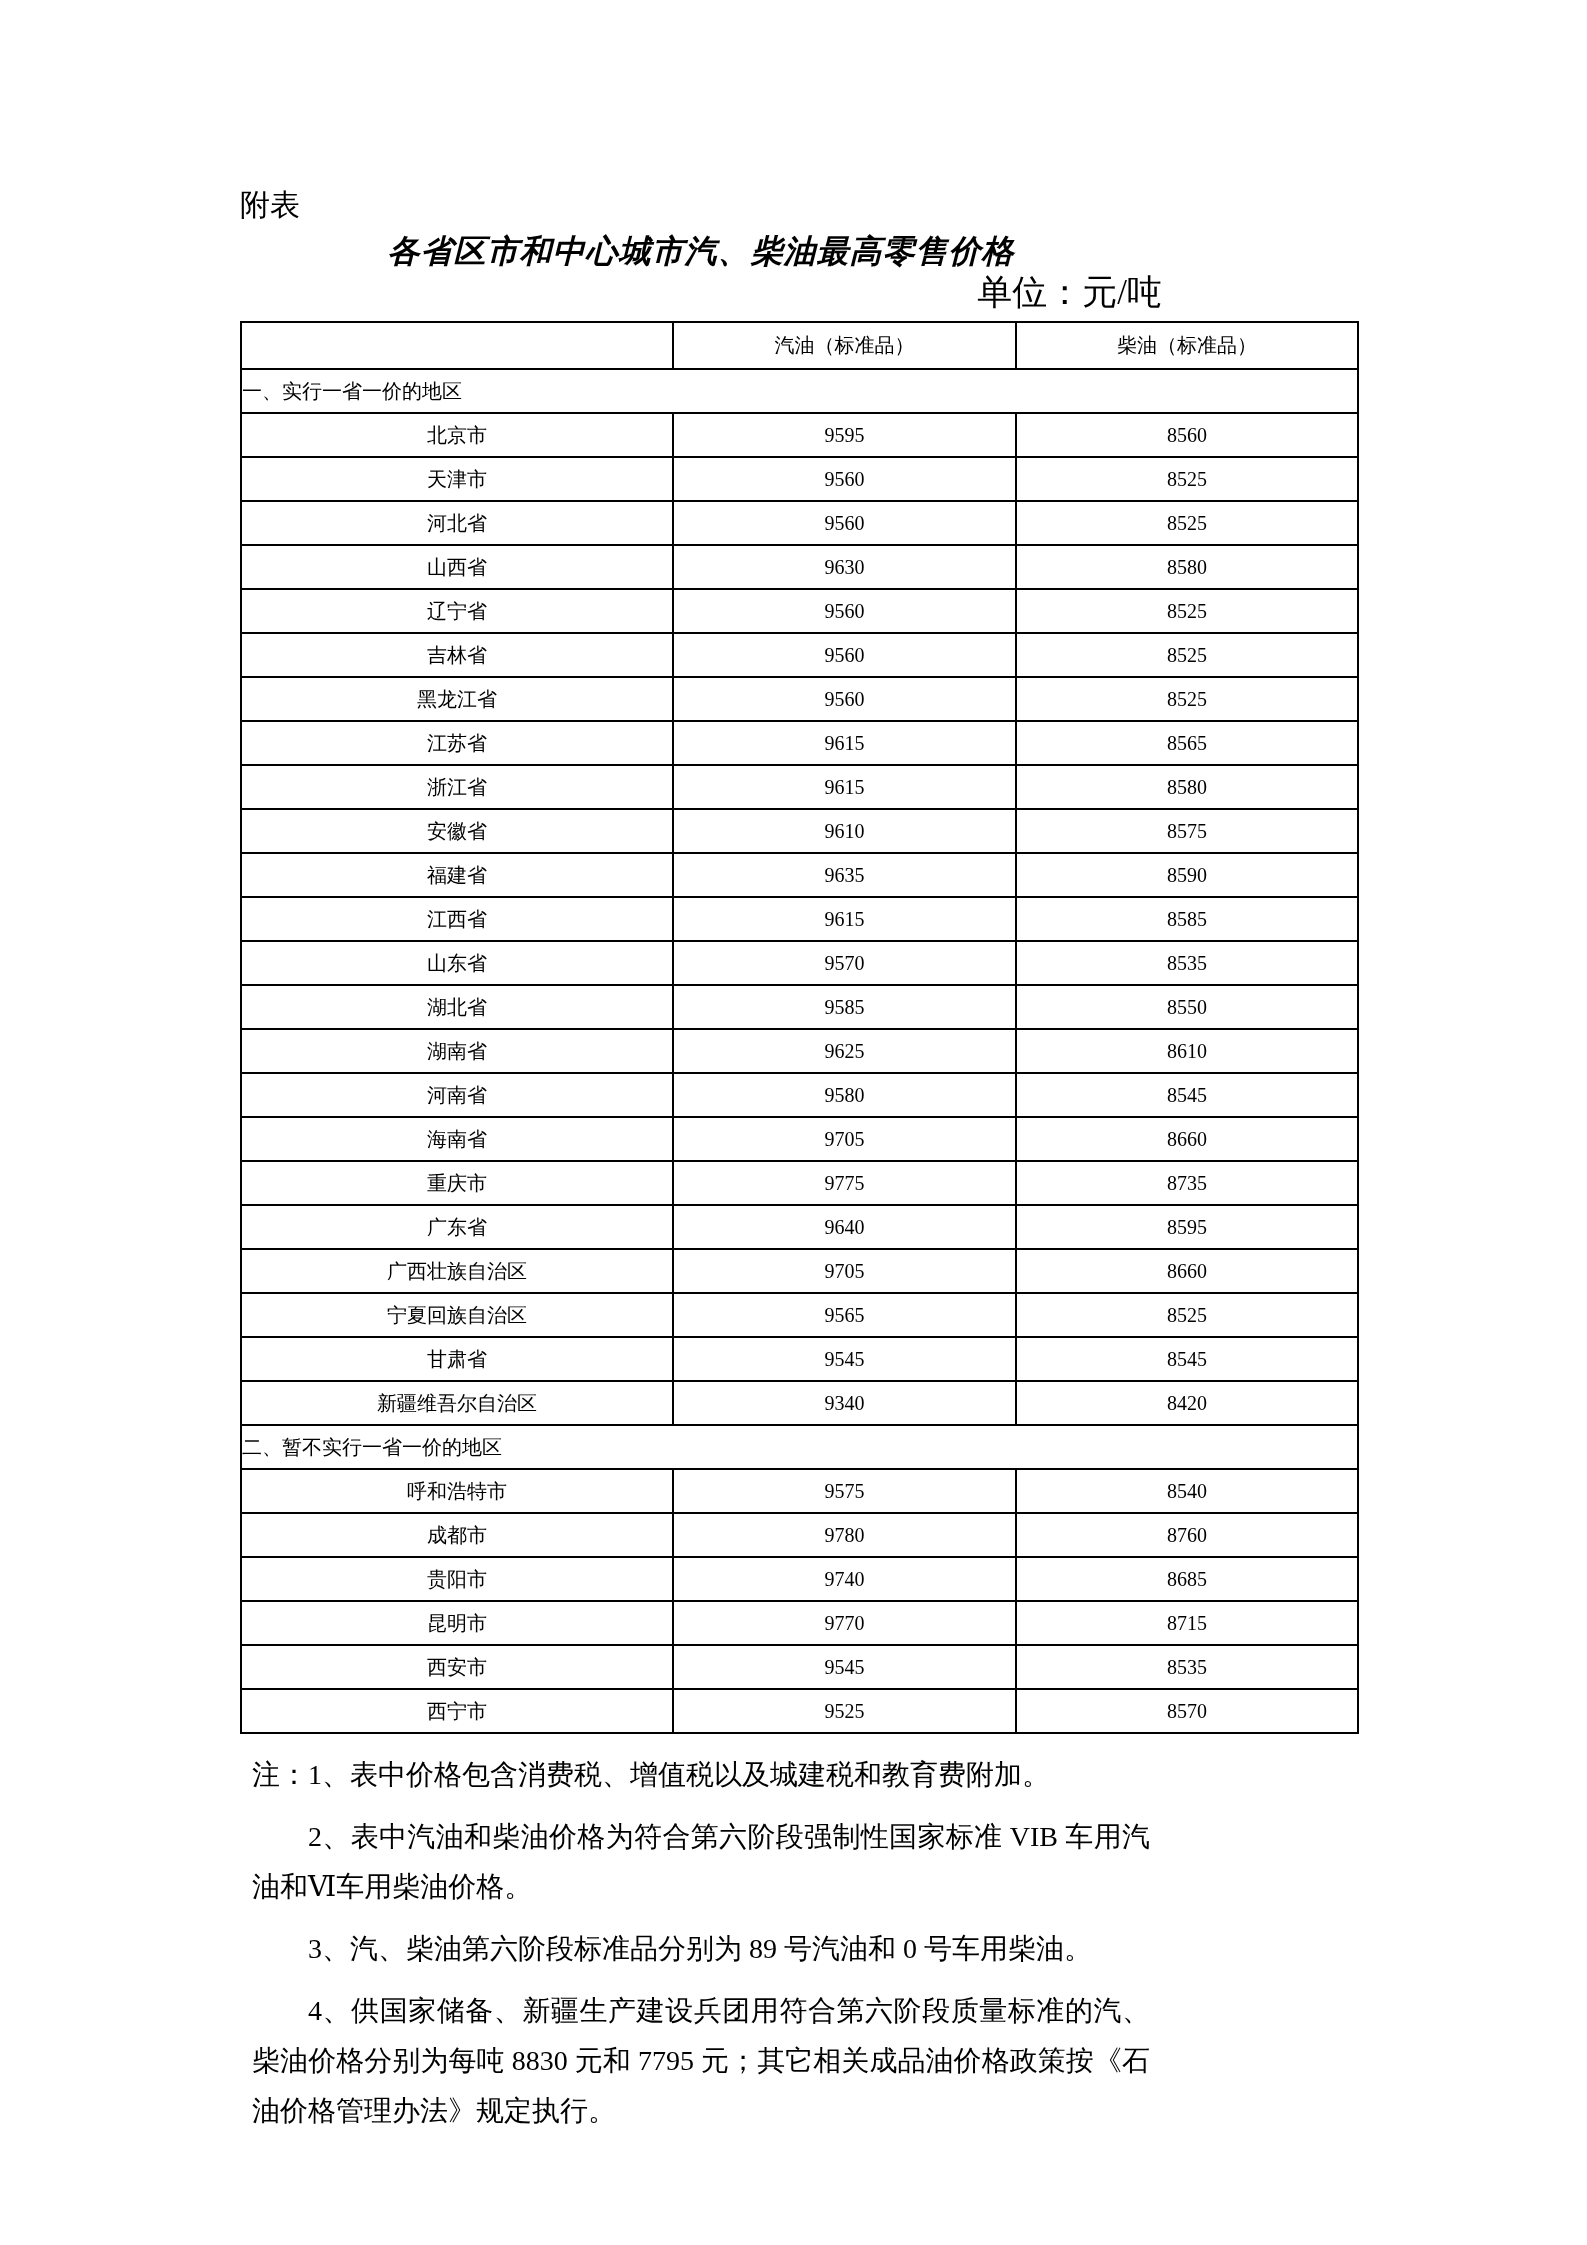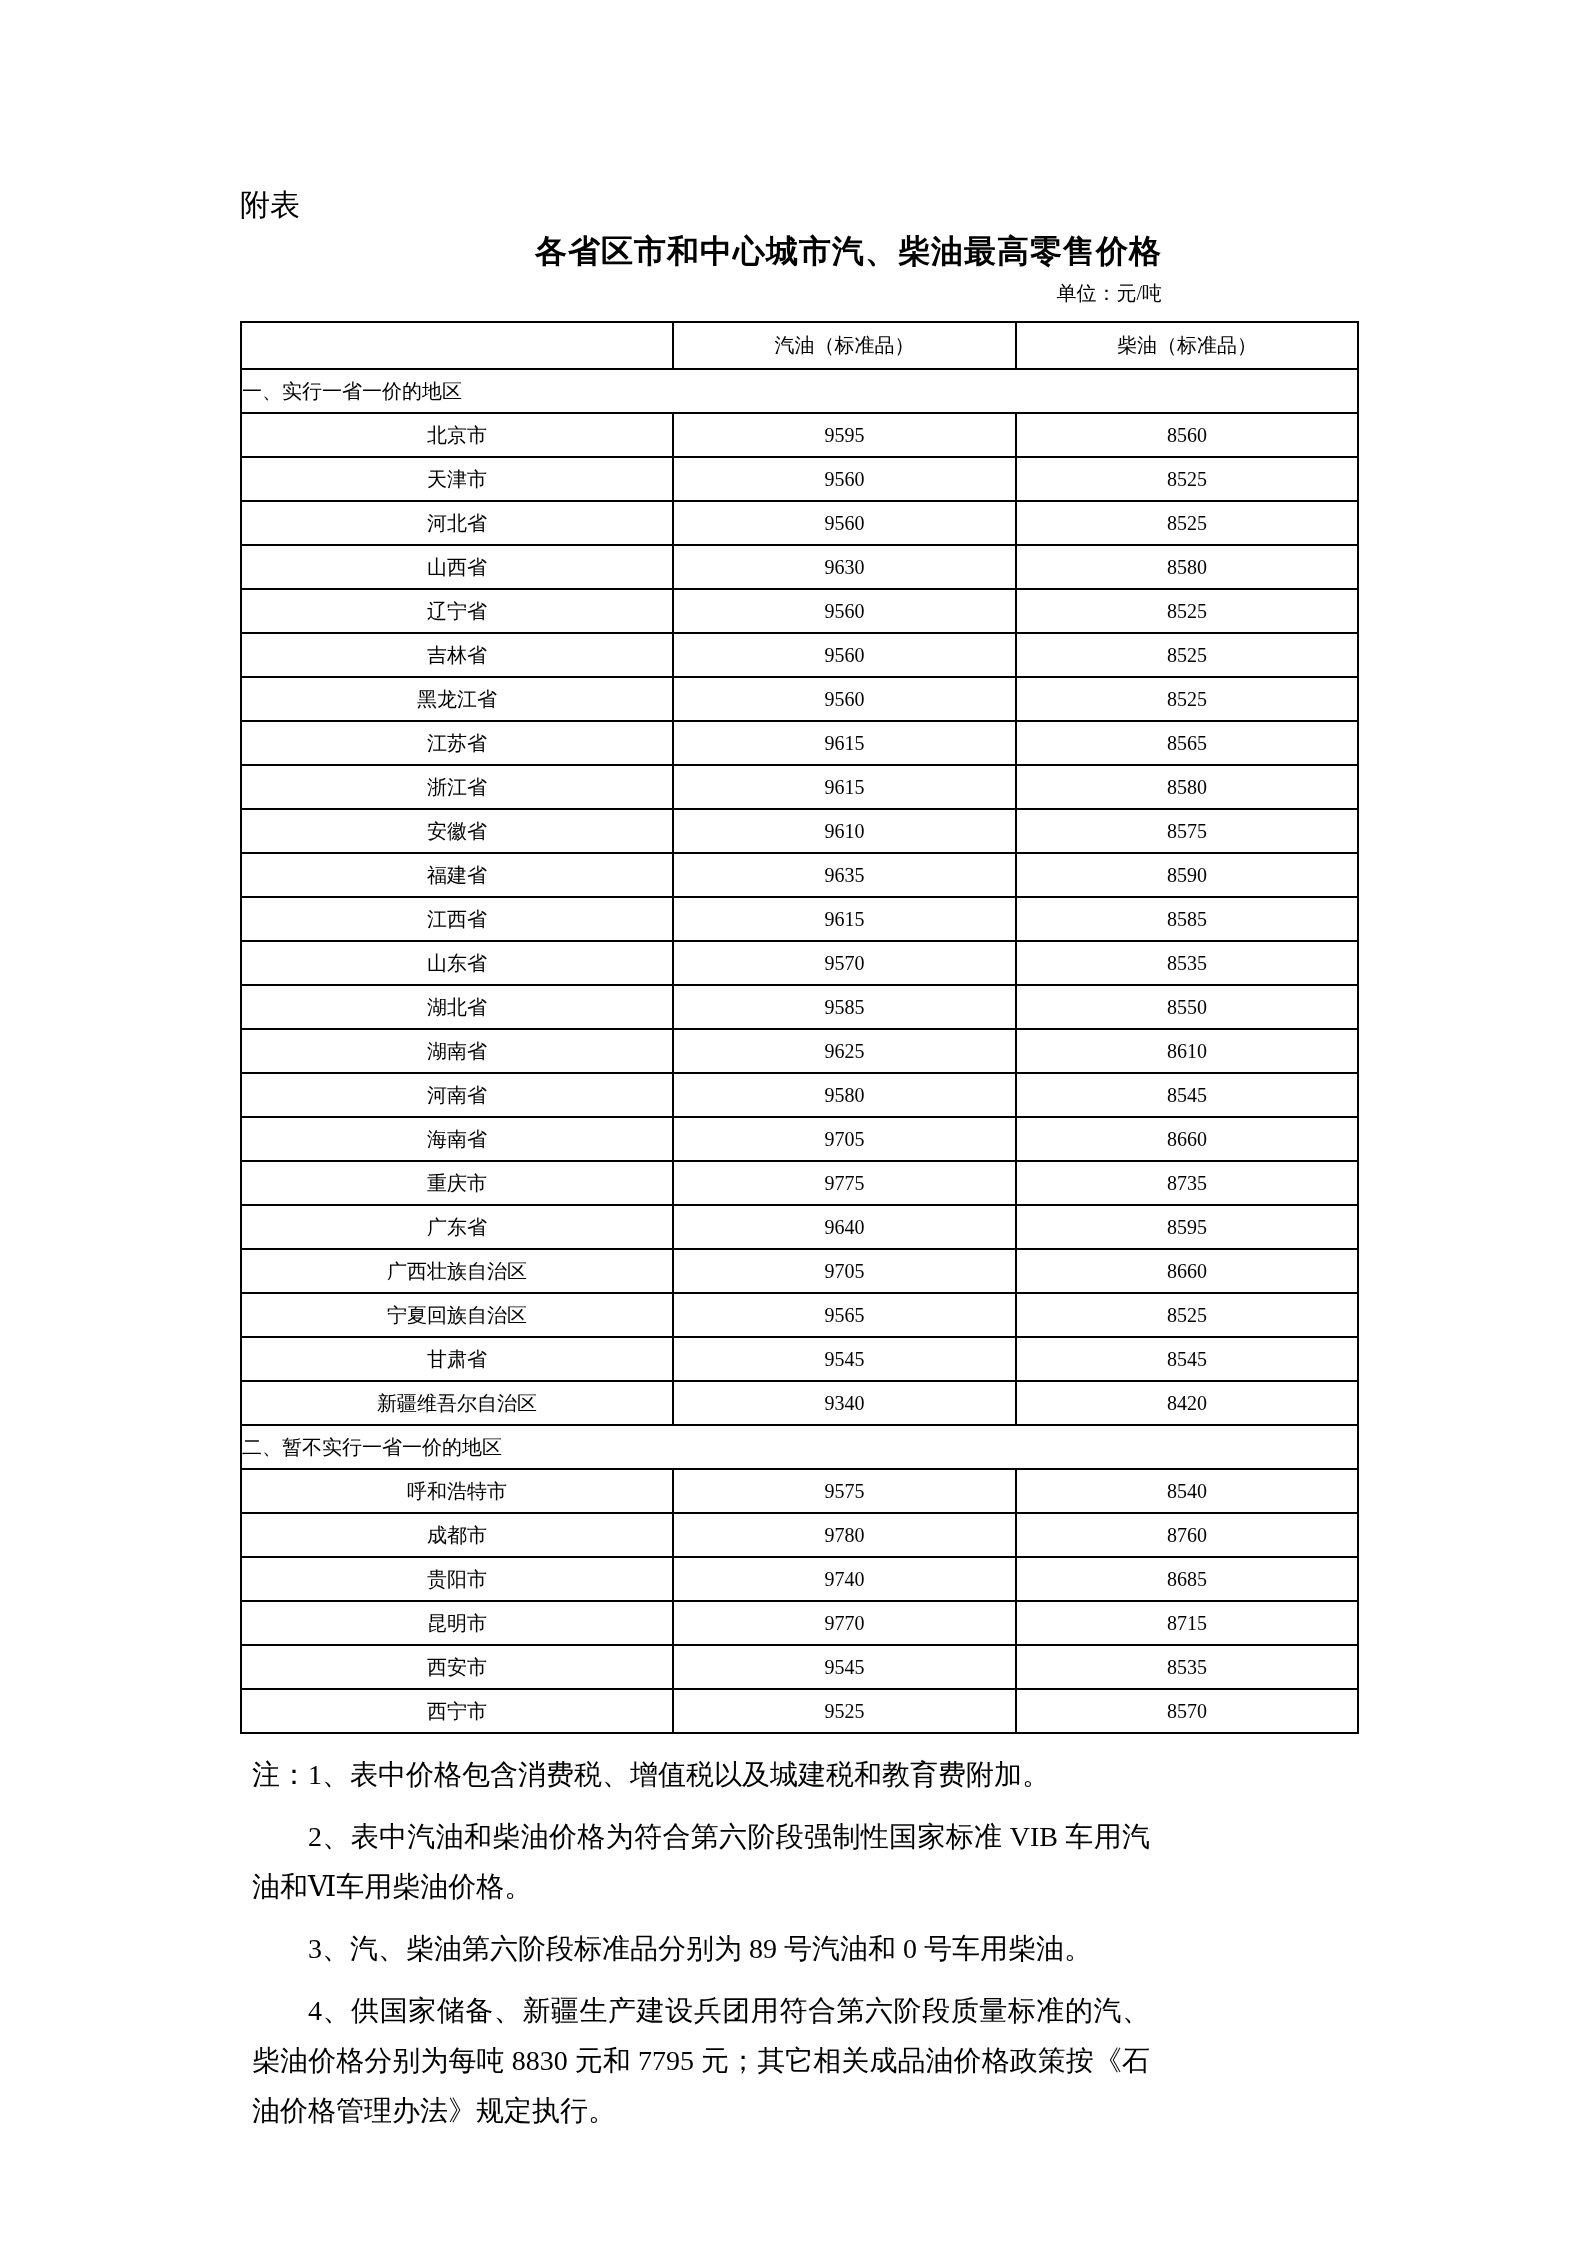--- a/index.html
+++ b/index.html
@@ -24,27 +24,28 @@
     margin-top: 188px;
     font-size: 30px;
     line-height: 34px;
     text-align: left;
   }
   .doc-title {
     margin-top: 11px;
     font-size: 32px;
     line-height: 36px;
     font-weight: bold;
-    text-align: right;
+    text-align: center;
     font-family: "Liberation Sans", "DejaVu Sans", sans-serif;
     letter-spacing: 1px;
+    font-style: italic;
   }
   .unit-label {
     margin-top: 8px;
-    font-size: 20px;
+    font-size: 35px;
     line-height: 32px;
     text-align: right;
   }
   table.price-table {
     margin-top: 12px;
     border-collapse: collapse;
     table-layout: fixed;
     width: 1117px;
     font-size: 20px;
   }

